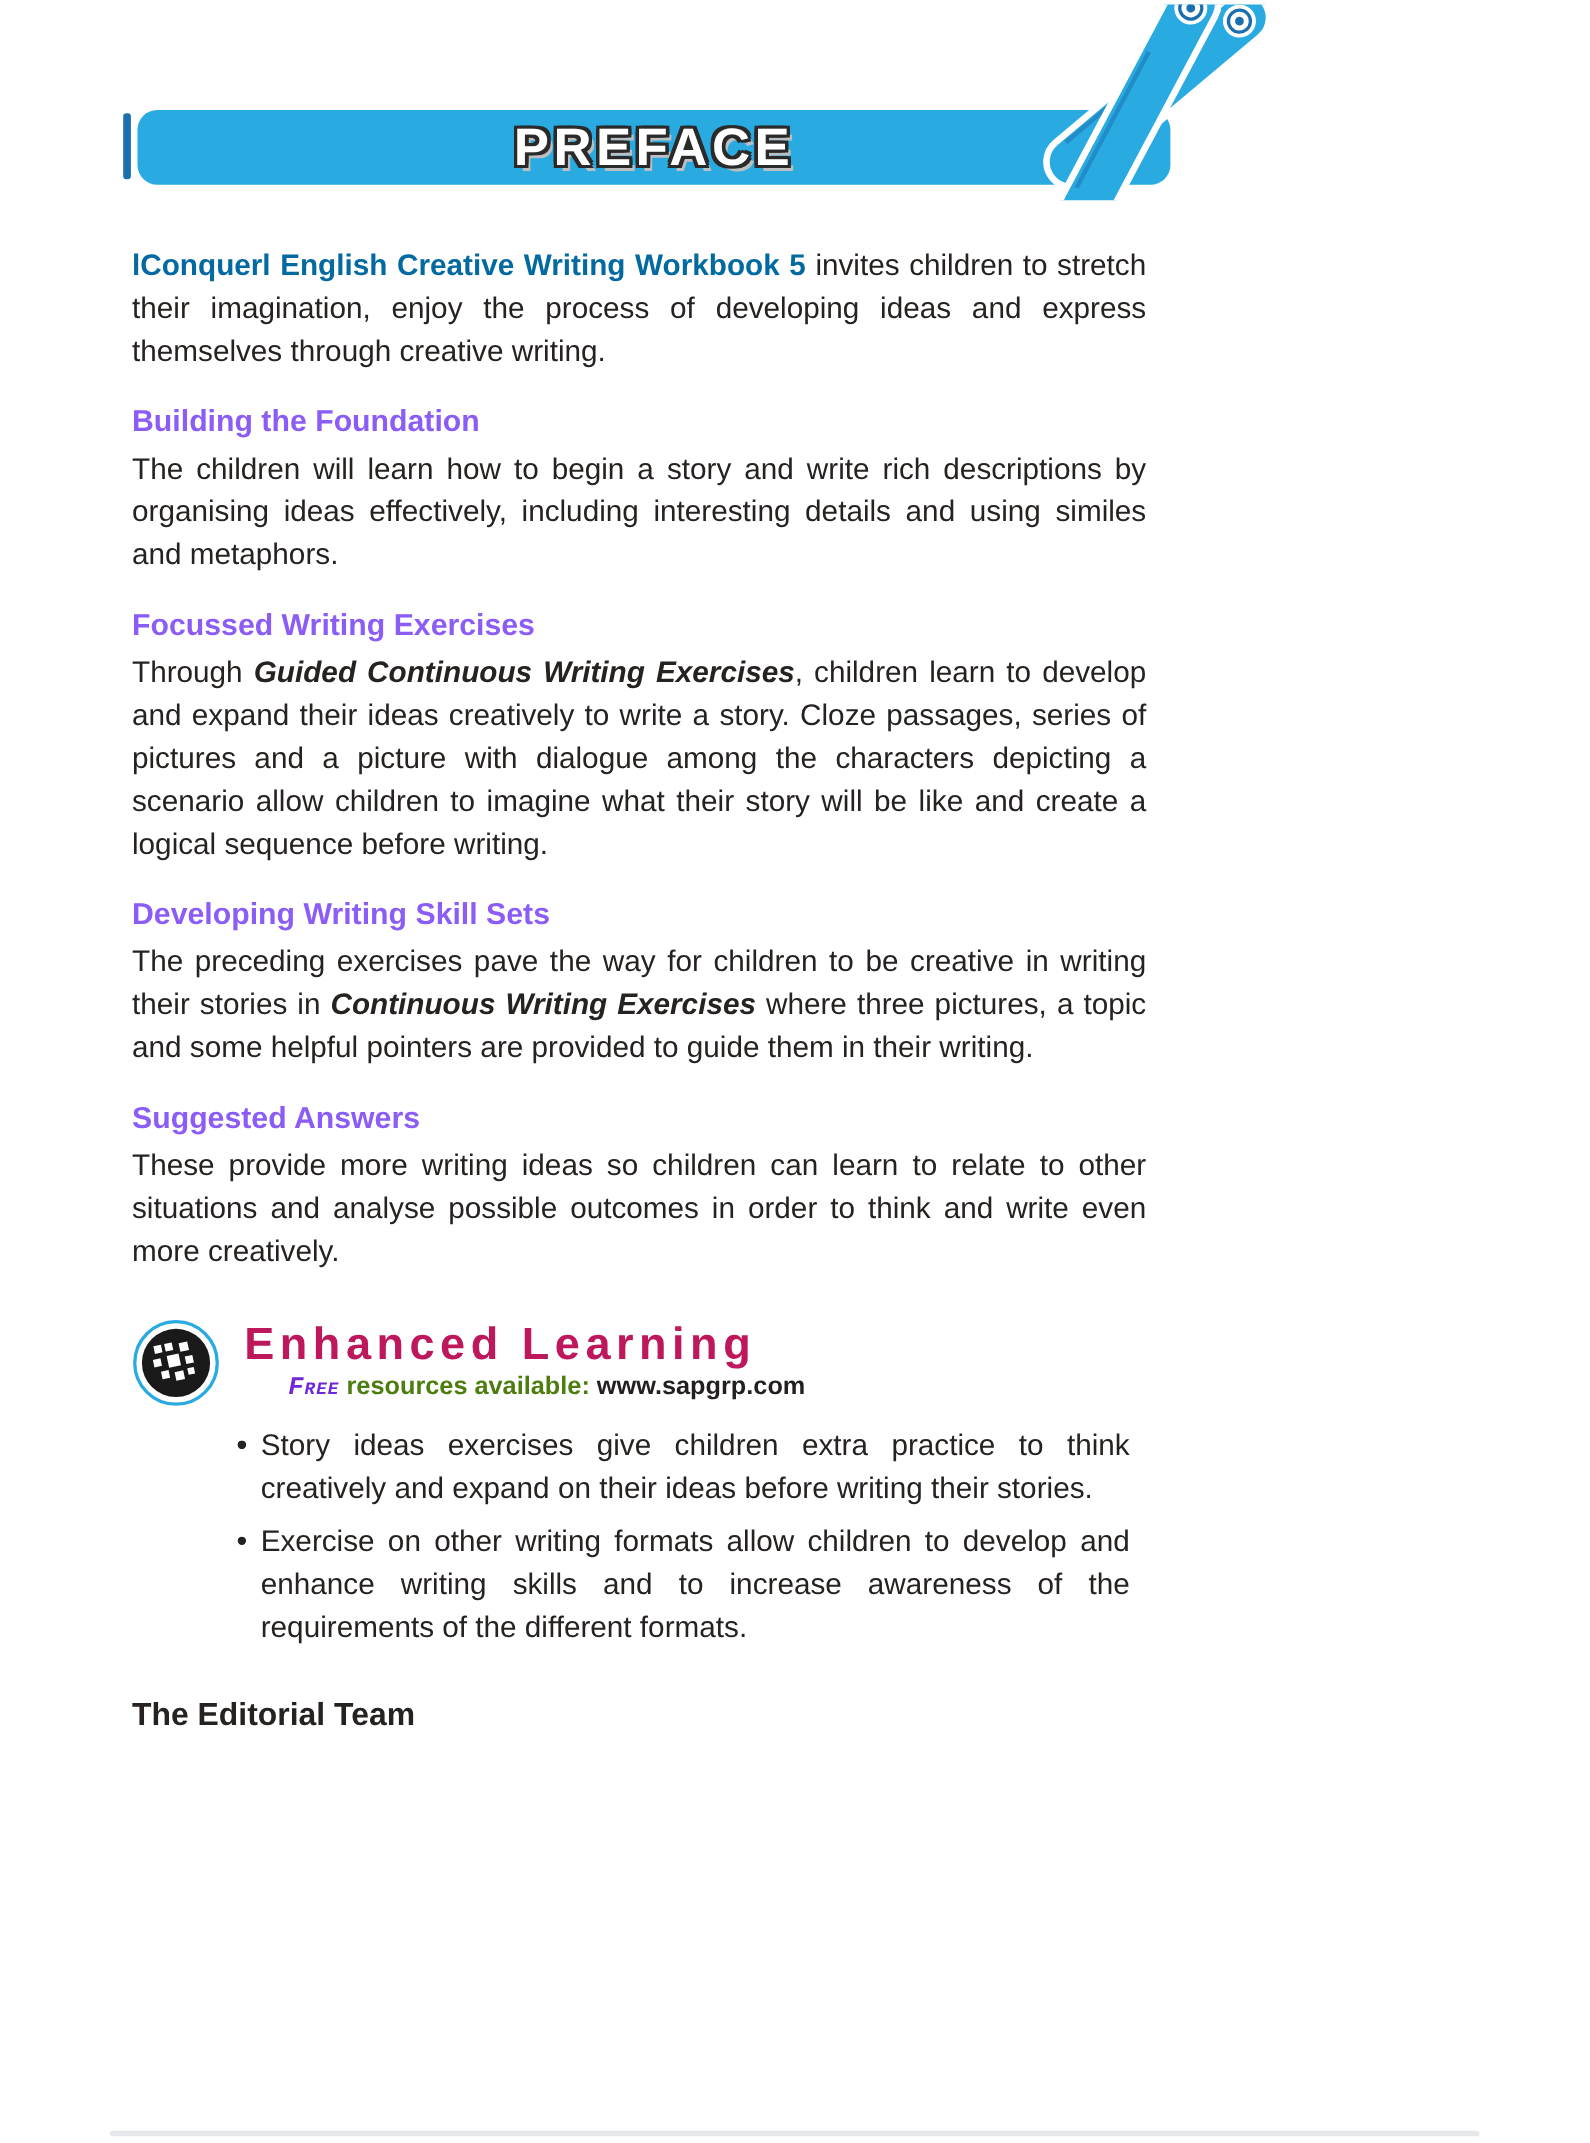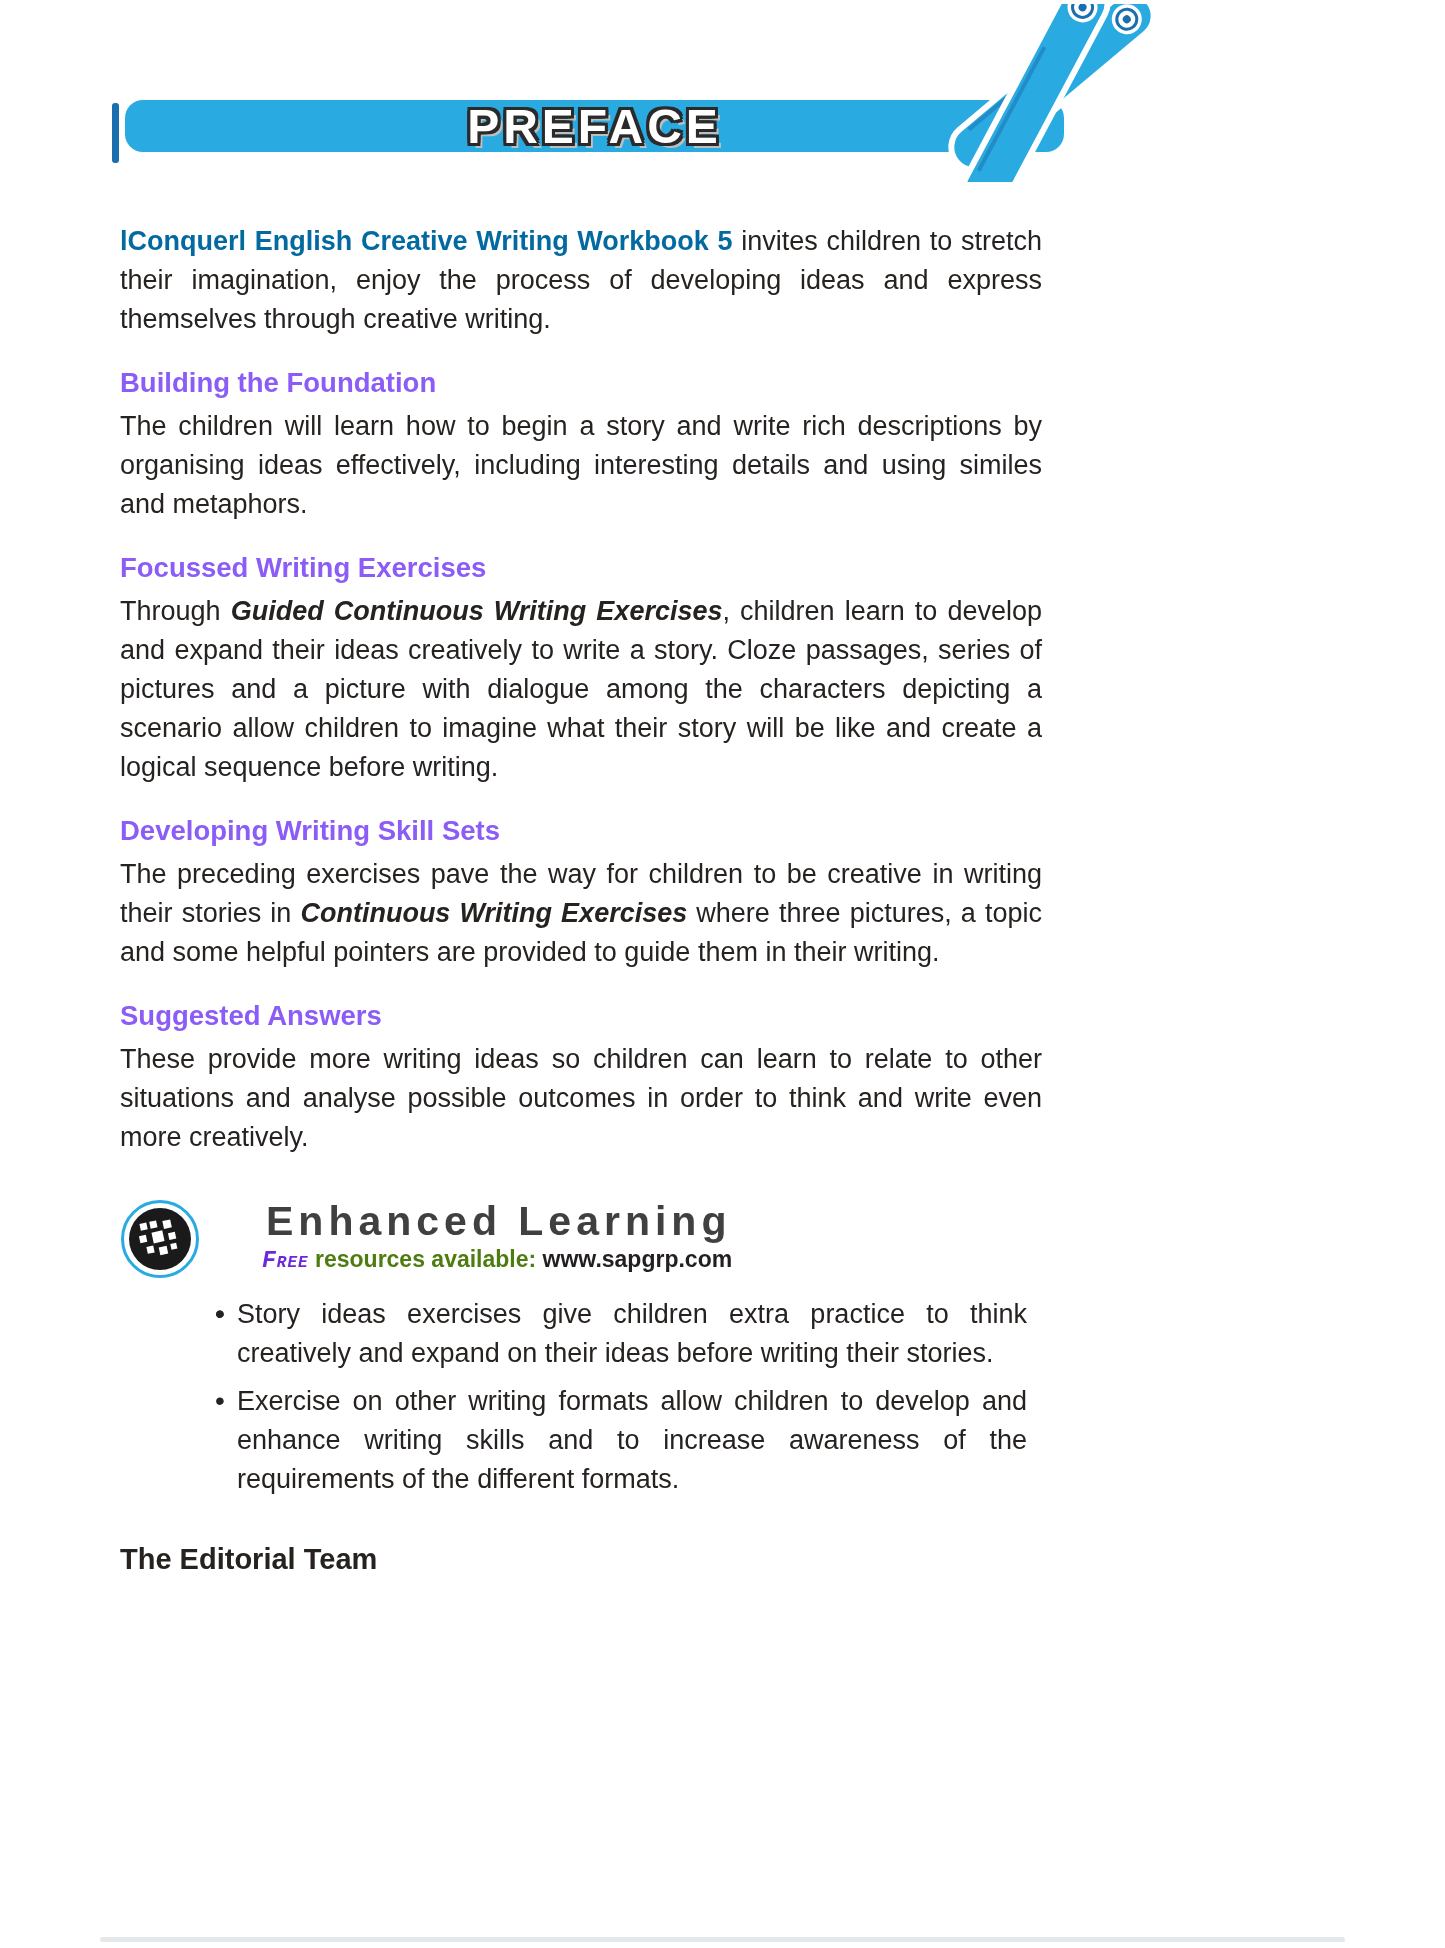--- a/index.html
+++ b/index.html
@@ -11,21 +11,21 @@
   }
   .page { position:absolute; inset:0; overflow:hidden; }
 
   
   .banner-wrap { position:absolute; top:100px; left:112px; width:952px; height:66px; }
   .banner-accent {
     position:absolute; left:0; top:3px; width:7px; height:60px;
     background:#1b6fae; border-radius:3px;
   }
   .banner {
-    position:absolute; left:13px; top:0; width:939px; height:52px;
+    position:absolute; left:13px; top:0; width:939px; height:68px;
     background:#29abe2; border-radius:18px;
     display:flex; align-items:center; justify-content:center;
   }
   .banner-title {
     font-size:48px; font-weight:bold; color:#ffffff; letter-spacing:4px;
     text-shadow:
       -3px -3px 0 #2a2a2a, 3px -3px 0 #2a2a2a, -3px 3px 0 #2a2a2a, 3px 3px 0 #2a2a2a,
       -3px 0 0 #2a2a2a, 3px 0 0 #2a2a2a, 0 -3px 0 #2a2a2a, 0 3px 0 #2a2a2a,
       5px 5px 0 #bcbec0;
   }
@@ -42,21 +42,21 @@
   .section-heading {
     margin-top:27px; margin-bottom:7px;
     font-size:27.5px; line-height:34px; font-weight:bold; color:#8b5cf6;
   }
   .bold-italic { font-weight:bold; font-style:italic; }
 
   
   .enhanced { margin-top:42px; display:flex; align-items:flex-start; gap:22px; }
   .el-logo { width:80px; height:80px; flex:0 0 auto; }
   .el-title {
-    font-size:41px; line-height:44px; font-weight:bold; color:#404040; letter-spacing:5px;margin-left:44px;
+    font-size:41px; line-height:44px; font-weight:bold; color:#be185d; letter-spacing:5px;
   }
   .el-sub { margin-top:3px; font-size:23px; }
   .free { font-family:Liberation Mono, monospace; font-style:italic; font-weight:bold;
           font-variant:small-caps; color:#6d28d9; letter-spacing:1px;margin-left:40px; }
   .res-label { color:#4d7c0f; font-weight:bold;margin-top:20px; }
   .url { color:#231f20; font-weight:bold; }
 
   
   .bullets { margin-top:16px; margin-left:95px; width:812px; list-style:none; }
   .bullets li { position:relative; padding-left:22px; margin-bottom:9px;

